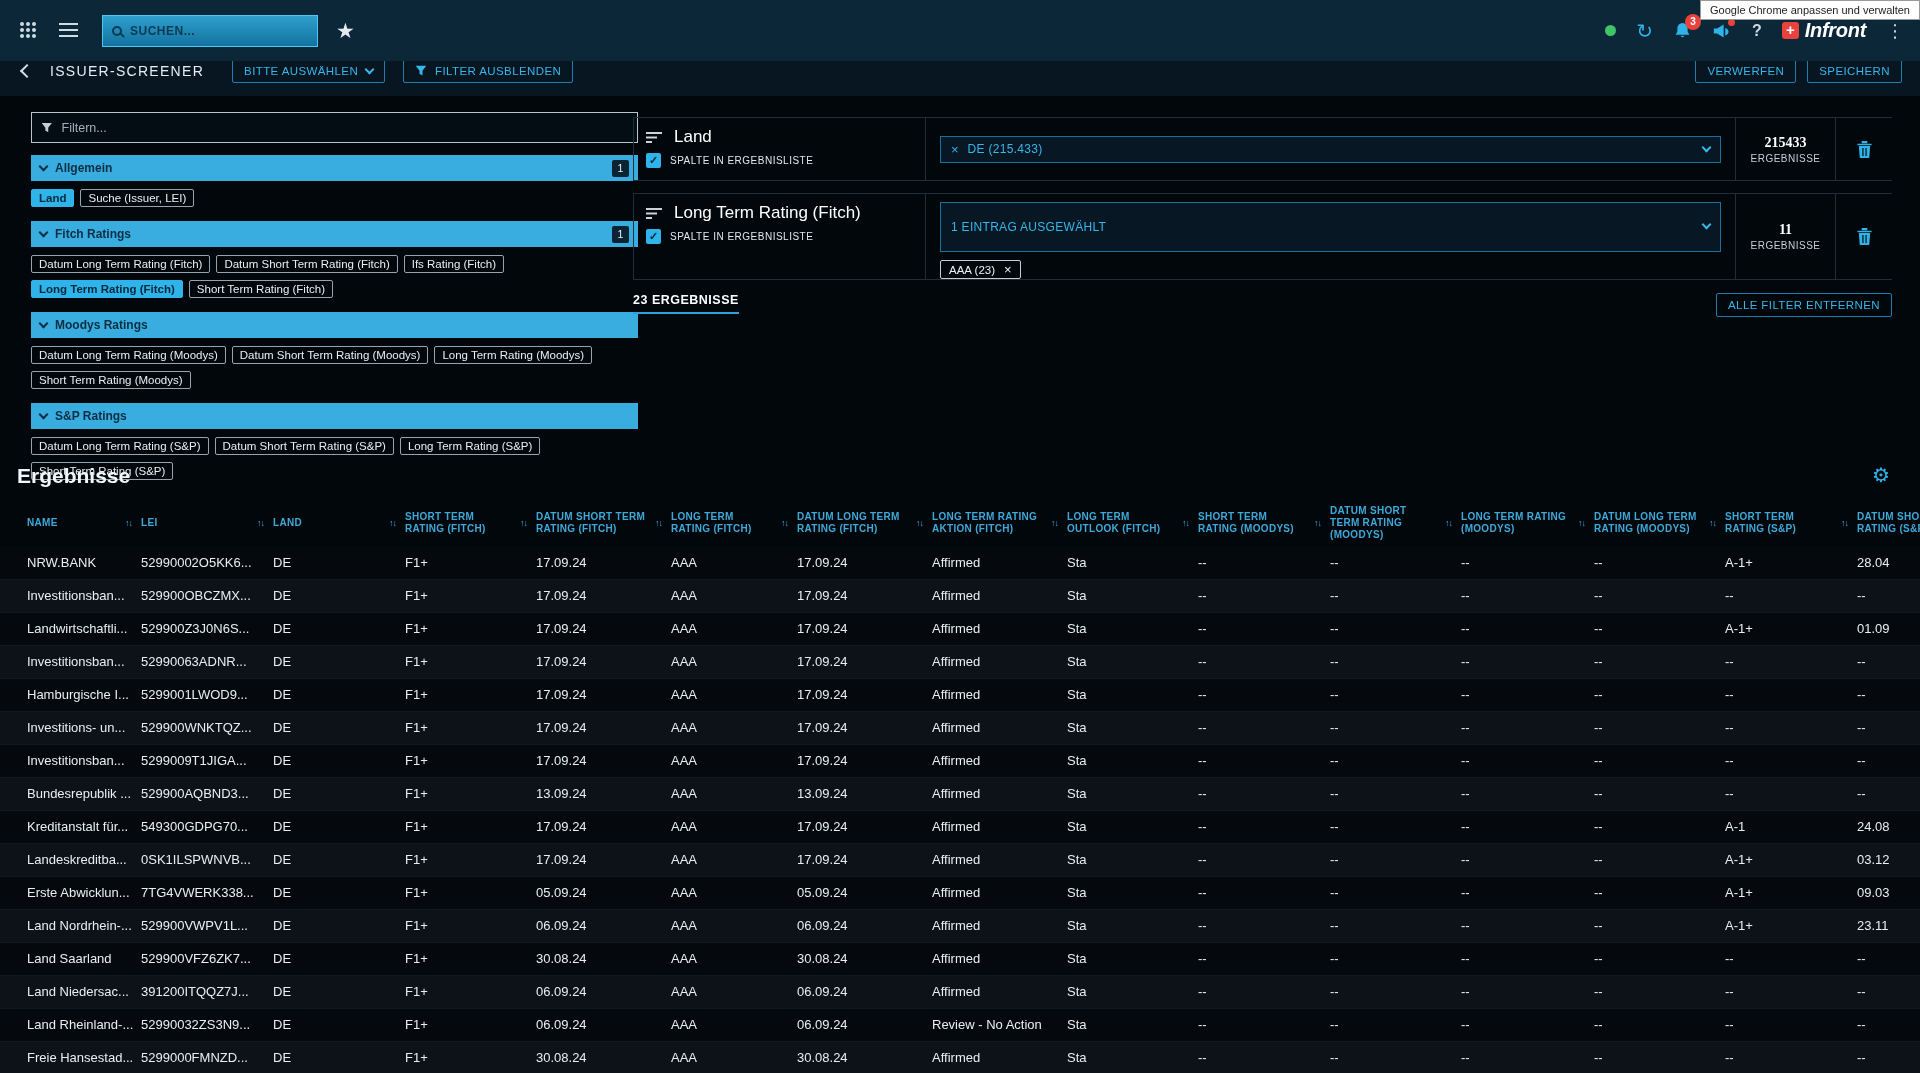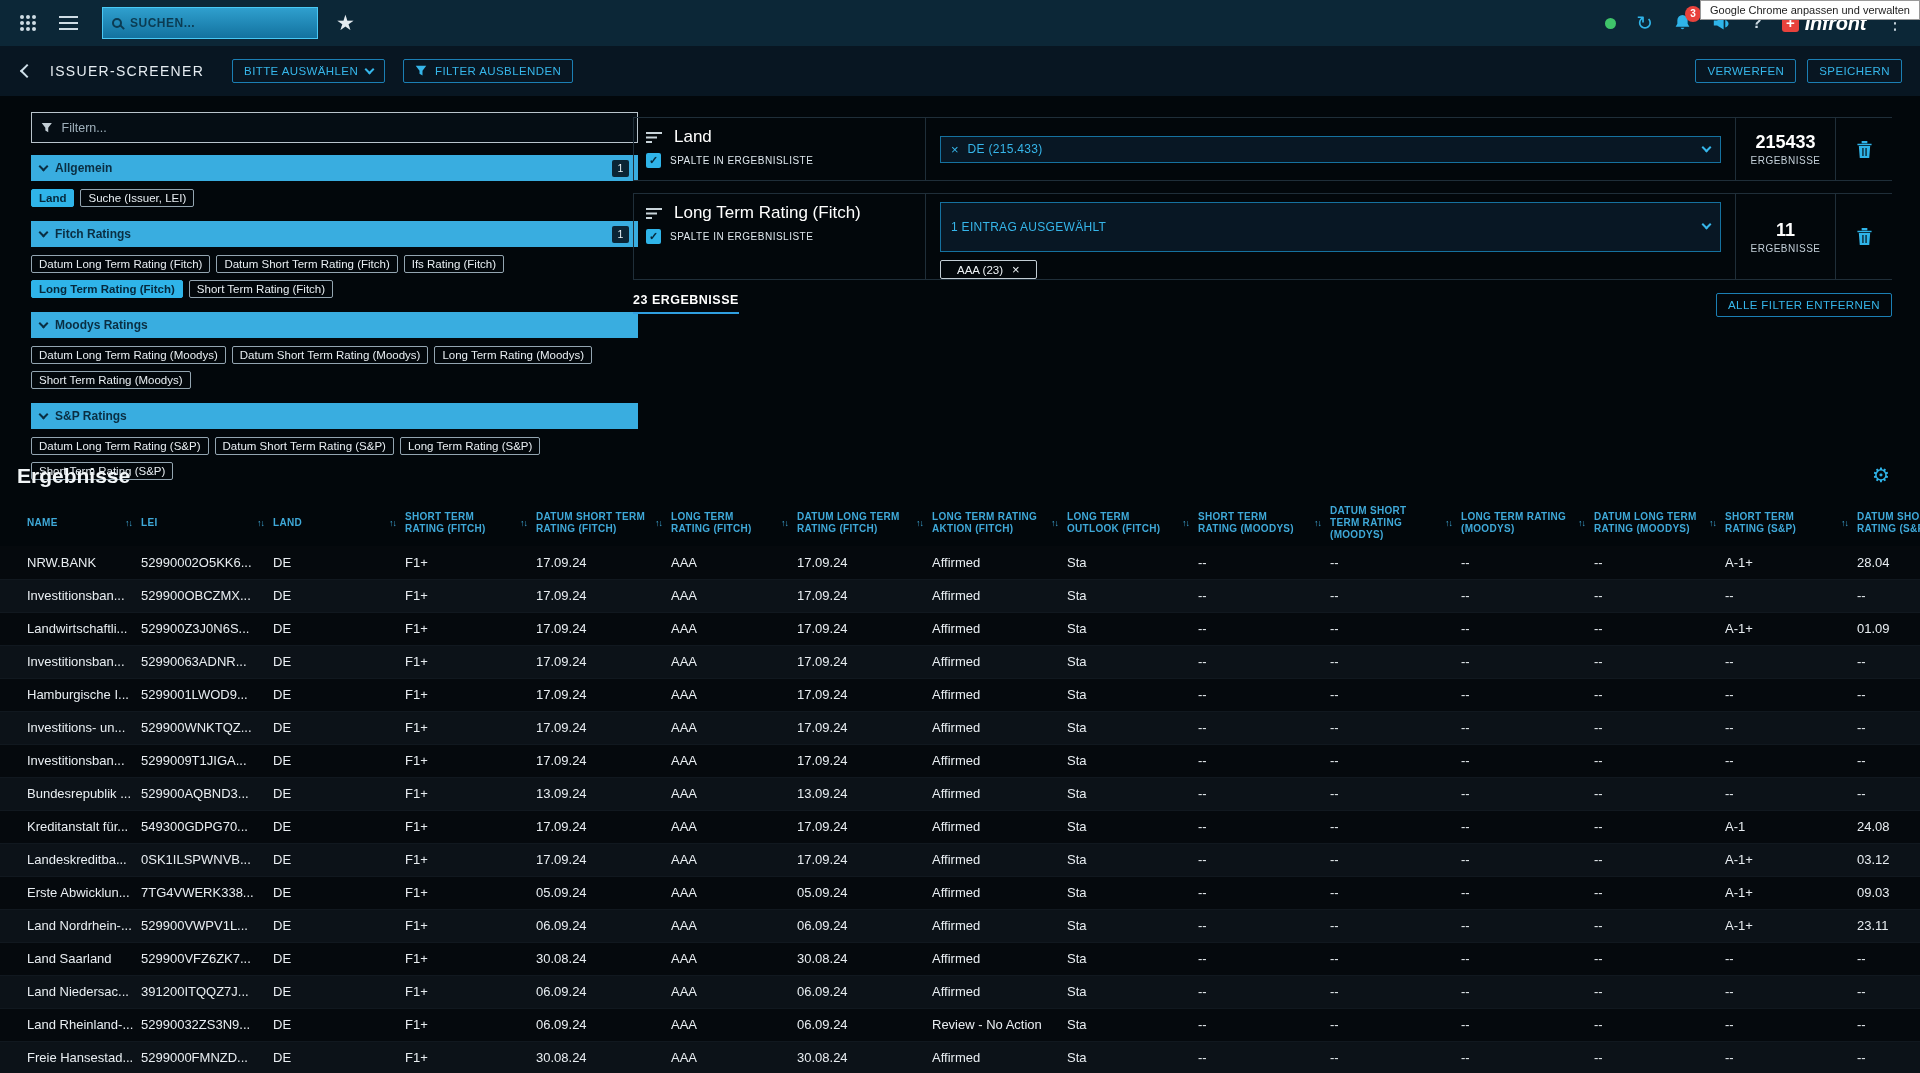--- a/index.html
+++ b/index.html
@@ -1,21 +1,21 @@
 <!DOCTYPE html>
 <html><head>
 <meta charset="utf-8">
 <style>
   * { box-sizing: border-box; margin: 0; padding: 0; }
   html,body { background:#000; }
   body { font-family:"Liberation Sans", sans-serif; }
   .app { position:relative; width:1920px; height:1073px; background:#02070b; overflow:hidden; }
 
   
-  .topbar { position:absolute; top:0; left:0; width:100%; height:46px; background:#0c2737;
+  .topbar { position:absolute; top:0; left:0; width:100%; height:61px; background:#0c2737;
             display:flex; align-items:center; padding:0 16px; z-index:5; }
   .appsdots { width:17px; height:17px; margin-left:4px; cursor:pointer; }
   .appsdots span { display:block; width:4px; height:4px; border-radius:50%; background:#cfdce4;
      box-shadow:6px 0 0 #cfdce4,12px 0 0 #cfdce4,0 6px 0 #cfdce4,6px 6px 0 #cfdce4,12px 6px 0 #cfdce4,
                 0 12px 0 #cfdce4,6px 12px 0 #cfdce4,12px 12px 0 #cfdce4; }
   .burger { width:19px; height:15px; position:relative; margin-left:22px; cursor:pointer; }
   .burger span { position:absolute; top:0; left:0; width:100%; height:2px; background:#cfdce4;
                  box-shadow:0 6px 0 #cfdce4, 0 12px 0 #cfdce4; }
   .searchbox { margin-left:24px; width:216px; height:32px; display:flex; align-items:center; gap:8px;
                padding:0 9px; background:linear-gradient(180deg,#2f9fce,#13729f); border:1px solid #49c9f5; }
@@ -91,26 +91,26 @@
   .cbx-check { color:#06293c; font-size:11px; font-weight:bold; line-height:1; }
   .cbx-label { font-size:10px; color:#dfe8ee; letter-spacing:.5px; }
   .fcol2 { border-left:1px solid #1f2e39; display:flex; align-items:center; padding:0 14px; }
   .fcol2.col { flex-direction:column; align-items:stretch; justify-content:center; padding-top:8px; }
   .fselect { flex:1; height:27px; border:1px solid #15719f; background:#081724; display:flex;
              align-items:center; padding:0 10px; gap:9px; color:#36b6ea; font-size:12px; cursor:pointer; width:100%; }
   .fselect .chev { margin-left:auto; }
   .sel-text { letter-spacing:.3px; }
   .chip-x { font-size:13px; line-height:1; cursor:pointer; }
   .chip-row { margin-top:8px; }
-  .chip { display:inline-flex; align-items:center; gap:9px; border:1px solid #c2cdd4; padding:2px 16px;
+  .chip { display:inline-flex; align-items:center; gap:9px; border:1px solid #c2cdd4; padding:2px 8px;
           color:#edf2f5; font-size:11.5px; border-radius:2px; }
   .chip .chip-x { color:#edf2f5; }
   .fcol3 { border-left:1px solid #1f2e39; display:flex; flex-direction:column; align-items:center;
            justify-content:center; gap:2px; }
-  .fcount { font-size:18px; font-weight:bold; color:#fff; }
+  .fcount { font-size:14px; font-weight:bold; color:#fff;font-family:Liberation Serif, serif; }
   .fcount-label { font-size:10px; color:#c3cfd8; letter-spacing:.5px; }
   .fcol4 { border-left:1px solid #1f2e39; display:flex; align-items:center; justify-content:center; cursor:pointer; }
   .fsummary { margin-top:13px; display:flex; justify-content:space-between; align-items:flex-start; }
   .total-results { display:inline-block; font-size:12.5px; font-weight:bold; color:#fff;
                    letter-spacing:.5px; padding-bottom:5px; border-bottom:2px solid #2f9fe0; }
 
   
   .results-head { position:absolute; top:464px; left:0; width:100%; }
   .results-head h2 { font-size:21px; color:#f2f6f8; padding-left:17px; font-weight:bold; }
   .gear { position:absolute; right:30px; top:1px; font-size:20px; color:#2fb4e9; cursor:pointer; line-height:1; }

